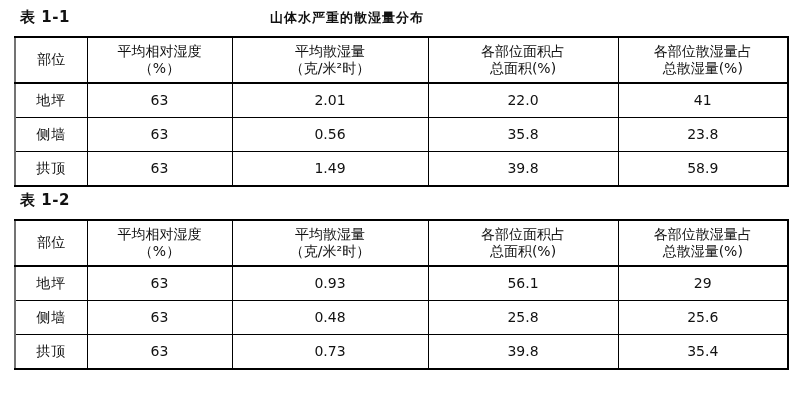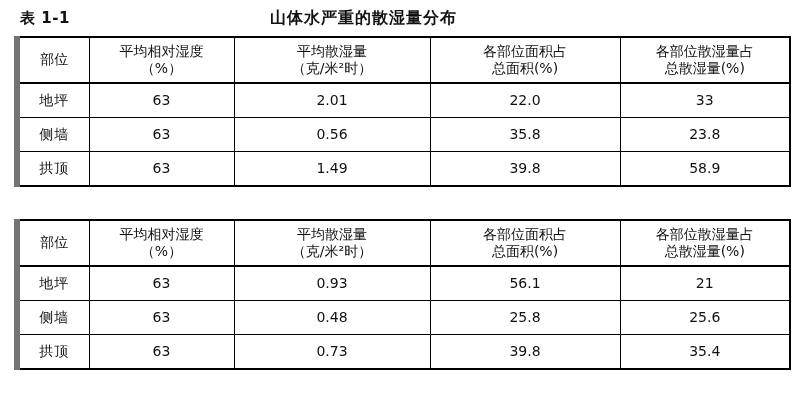--- a/index.html
+++ b/index.html
@@ -31,21 +31,21 @@
     padding-left: 6px;
   }
   .caption-label {
     font-size: 15px;
     font-weight: bold;
     letter-spacing: 0.5px;
     white-space: nowrap;
     min-width: 250px;
   }
   .caption-title {
-    font-size: 16px;
+    font-size: 13px;
     font-weight: bold;
     letter-spacing: 1px;
     white-space: nowrap;
   }
   table.data {
     border-collapse: collapse;
     width: 773px;
     table-layout: fixed;
     background: #ffffff;
   }
@@ -66,21 +66,21 @@
   }
   table.data tbody td {
     height: 33px;
     line-height: 1.2;
   }
   table.data tbody tr:last-child td {
     border-bottom: 2px solid #000000;
   }
   table.data th:first-child,
   table.data td:first-child {
-    border-left: 6px solid #737373;
+    border-left: 2px solid #737373;
   }
   table.data th:last-child,
   table.data td:last-child {
     border-right: 2px solid #000000;
   }
   .col-part { width: 72px; }
   .col-hum  { width: 145px; }
   .col-moist{ width: 196px; }
   .col-area { width: 190px; }
   .col-share{ width: 170px; }
@@ -135,21 +135,21 @@
             <span class="hdr-line">总散湿量(%)</span>
           </th>
         </tr>
       </thead>
       <tbody>
         <tr>
           <td class="cell-part">地坪</td>
           <td class="num">63</td>
           <td class="num">2.01</td>
           <td class="num">22.0</td>
-          <td class="num">33</td>
+          <td class="num">41</td>
         </tr>
         <tr>
           <td class="cell-part">侧墙</td>
           <td class="num">63</td>
           <td class="num">0.56</td>
           <td class="num">35.8</td>
           <td class="num">23.8</td>
         </tr>
         <tr>
           <td class="cell-part">拱顶</td>
@@ -157,20 +157,21 @@
           <td class="num">1.49</td>
           <td class="num">39.8</td>
           <td class="num">58.9</td>
         </tr>
       </tbody>
     </table>
   </div>
 
   <div class="table-block">
     <div class="caption-row">
+      <span class="caption-label">表 1-2</span>
     </div>
     <table class="data">
       <colgroup>
         <col class="col-part">
           <col class="col-hum">
           <col class="col-moist">
           <col class="col-area">
           <col class="col-share">
       </colgroup>
       <thead>
@@ -195,21 +196,21 @@
             <span class="hdr-line">总散湿量(%)</span>
           </th>
         </tr>
       </thead>
       <tbody>
         <tr>
           <td class="cell-part">地坪</td>
           <td class="num">63</td>
           <td class="num">0.93</td>
           <td class="num">56.1</td>
-          <td class="num">21</td>
+          <td class="num">29</td>
         </tr>
         <tr>
           <td class="cell-part">侧墙</td>
           <td class="num">63</td>
           <td class="num">0.48</td>
           <td class="num">25.8</td>
           <td class="num">25.6</td>
         </tr>
         <tr>
           <td class="cell-part">拱顶</td>

